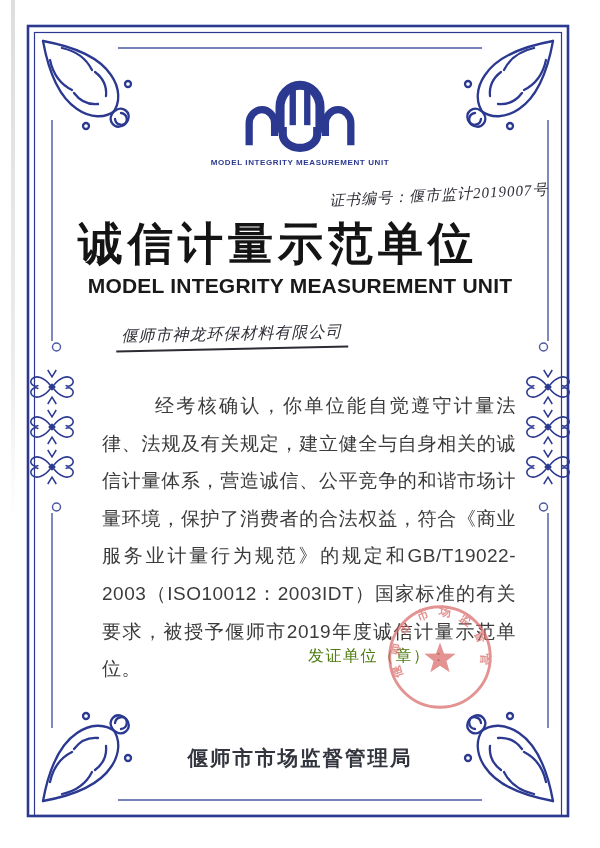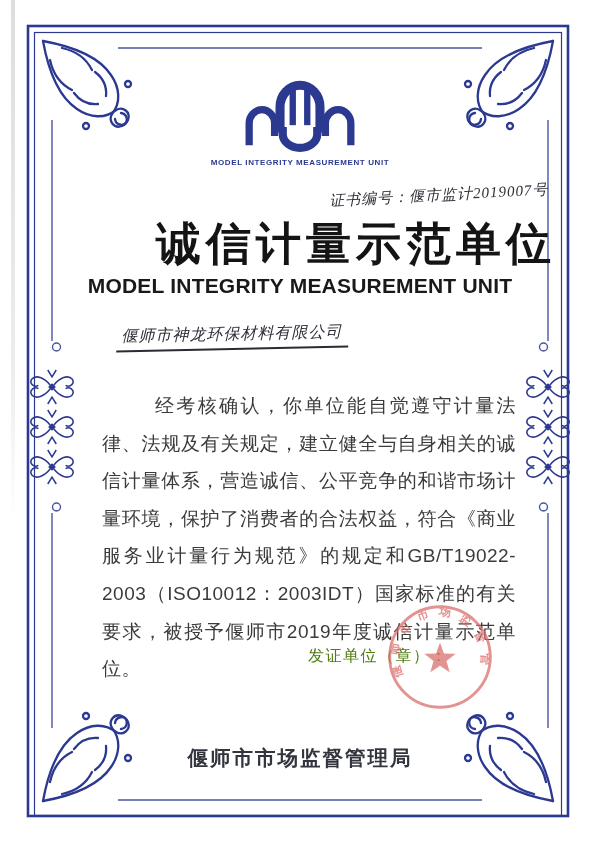--- a/index.html
+++ b/index.html
@@ -7,21 +7,21 @@
         font-family:"Liberation Sans",sans-serif;}
   .scan-edge{position:absolute;left:11px;top:0;width:4px;height:520px;
              background:linear-gradient(#cfcfcf,#e4e4e4 70%,transparent);opacity:.7;}
   .border-svg{position:absolute;left:0;top:0;width:600px;height:848px;pointer-events:none;}
   .logo-svg{position:absolute;left:241px;top:76px;width:118px;height:82px;}
   .logo-caption{position:absolute;left:0;top:158px;width:600px;text-align:center;
                 font-size:8px;font-weight:bold;letter-spacing:.6px;color:#2b3990;}
   .cert-no{position:absolute;right:52px;top:186px;transform:rotate(-3deg);
            font-family:"Liberation Serif",serif;font-style:italic;font-size:15px;
            color:#2f2f38;letter-spacing:1px;}
-  .title-cn{position:absolute;left:0;top:214px;width:556px;text-align:right;
+  .title-cn{position:absolute;left:0;top:214px;width:556px;text-align:center;
             font-family:"Liberation Serif",serif;font-weight:900;font-size:45px;
             letter-spacing:5px;color:#141414;margin:0;}
   .title-en{position:absolute;left:0;top:274px;width:600px;text-align:center;
             font-weight:800;font-size:21px;letter-spacing:.2px;color:#19191a;margin:0;}
   .company-line{position:absolute;left:116px;top:324px;width:232px;
                 border-bottom:2px solid #2b2b33;transform:rotate(-1.2deg);
                 text-align:center;padding-bottom:3px;
                 font-family:"Liberation Serif",serif;font-style:italic;
                 font-size:16px;color:#2f2f38;letter-spacing:1px;}
   .body-text{position:absolute;left:94px;top:379px;width:414px;

